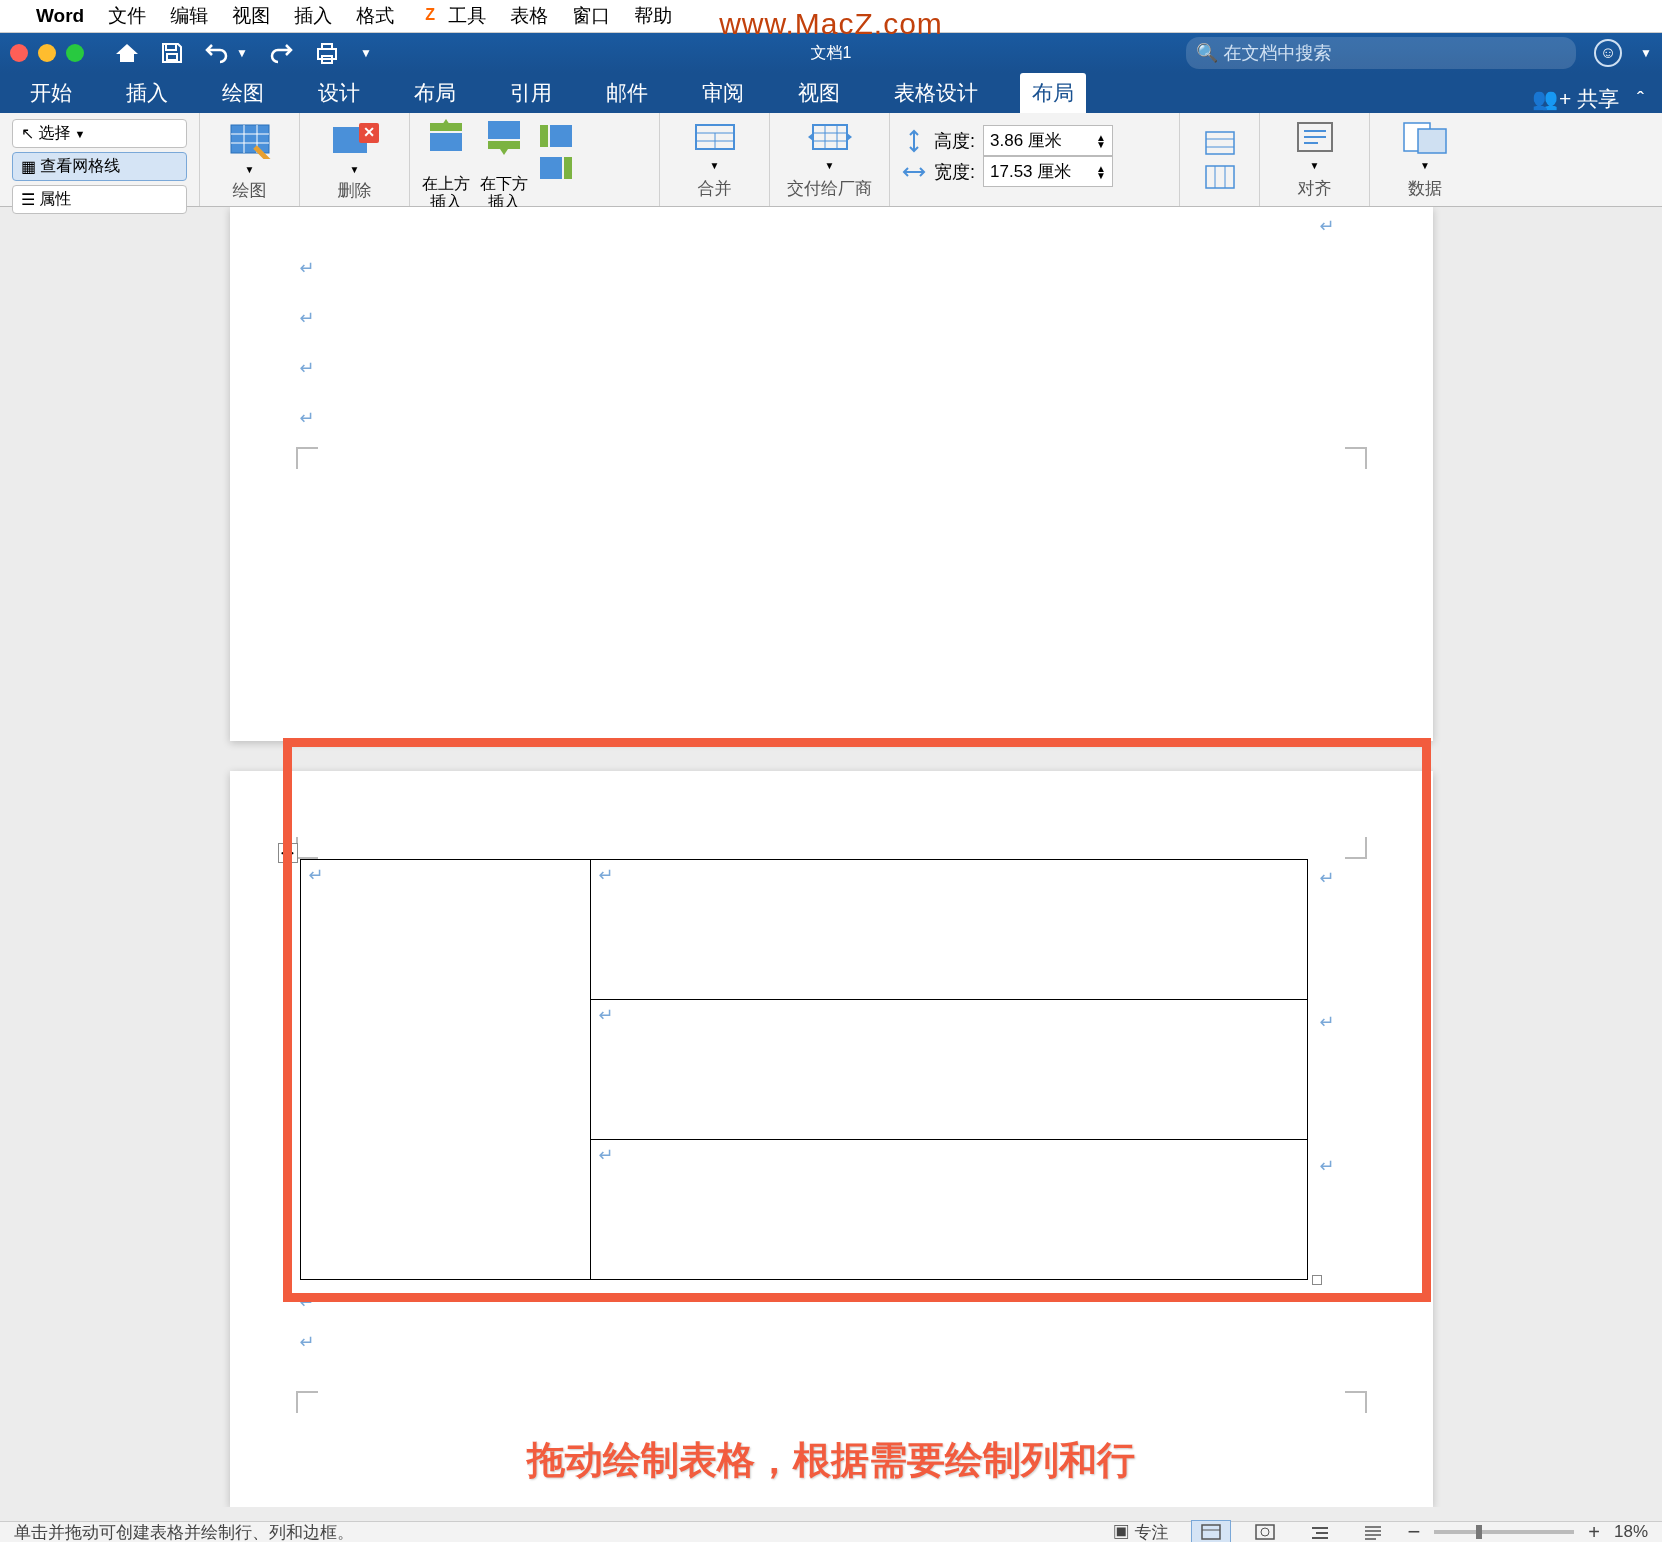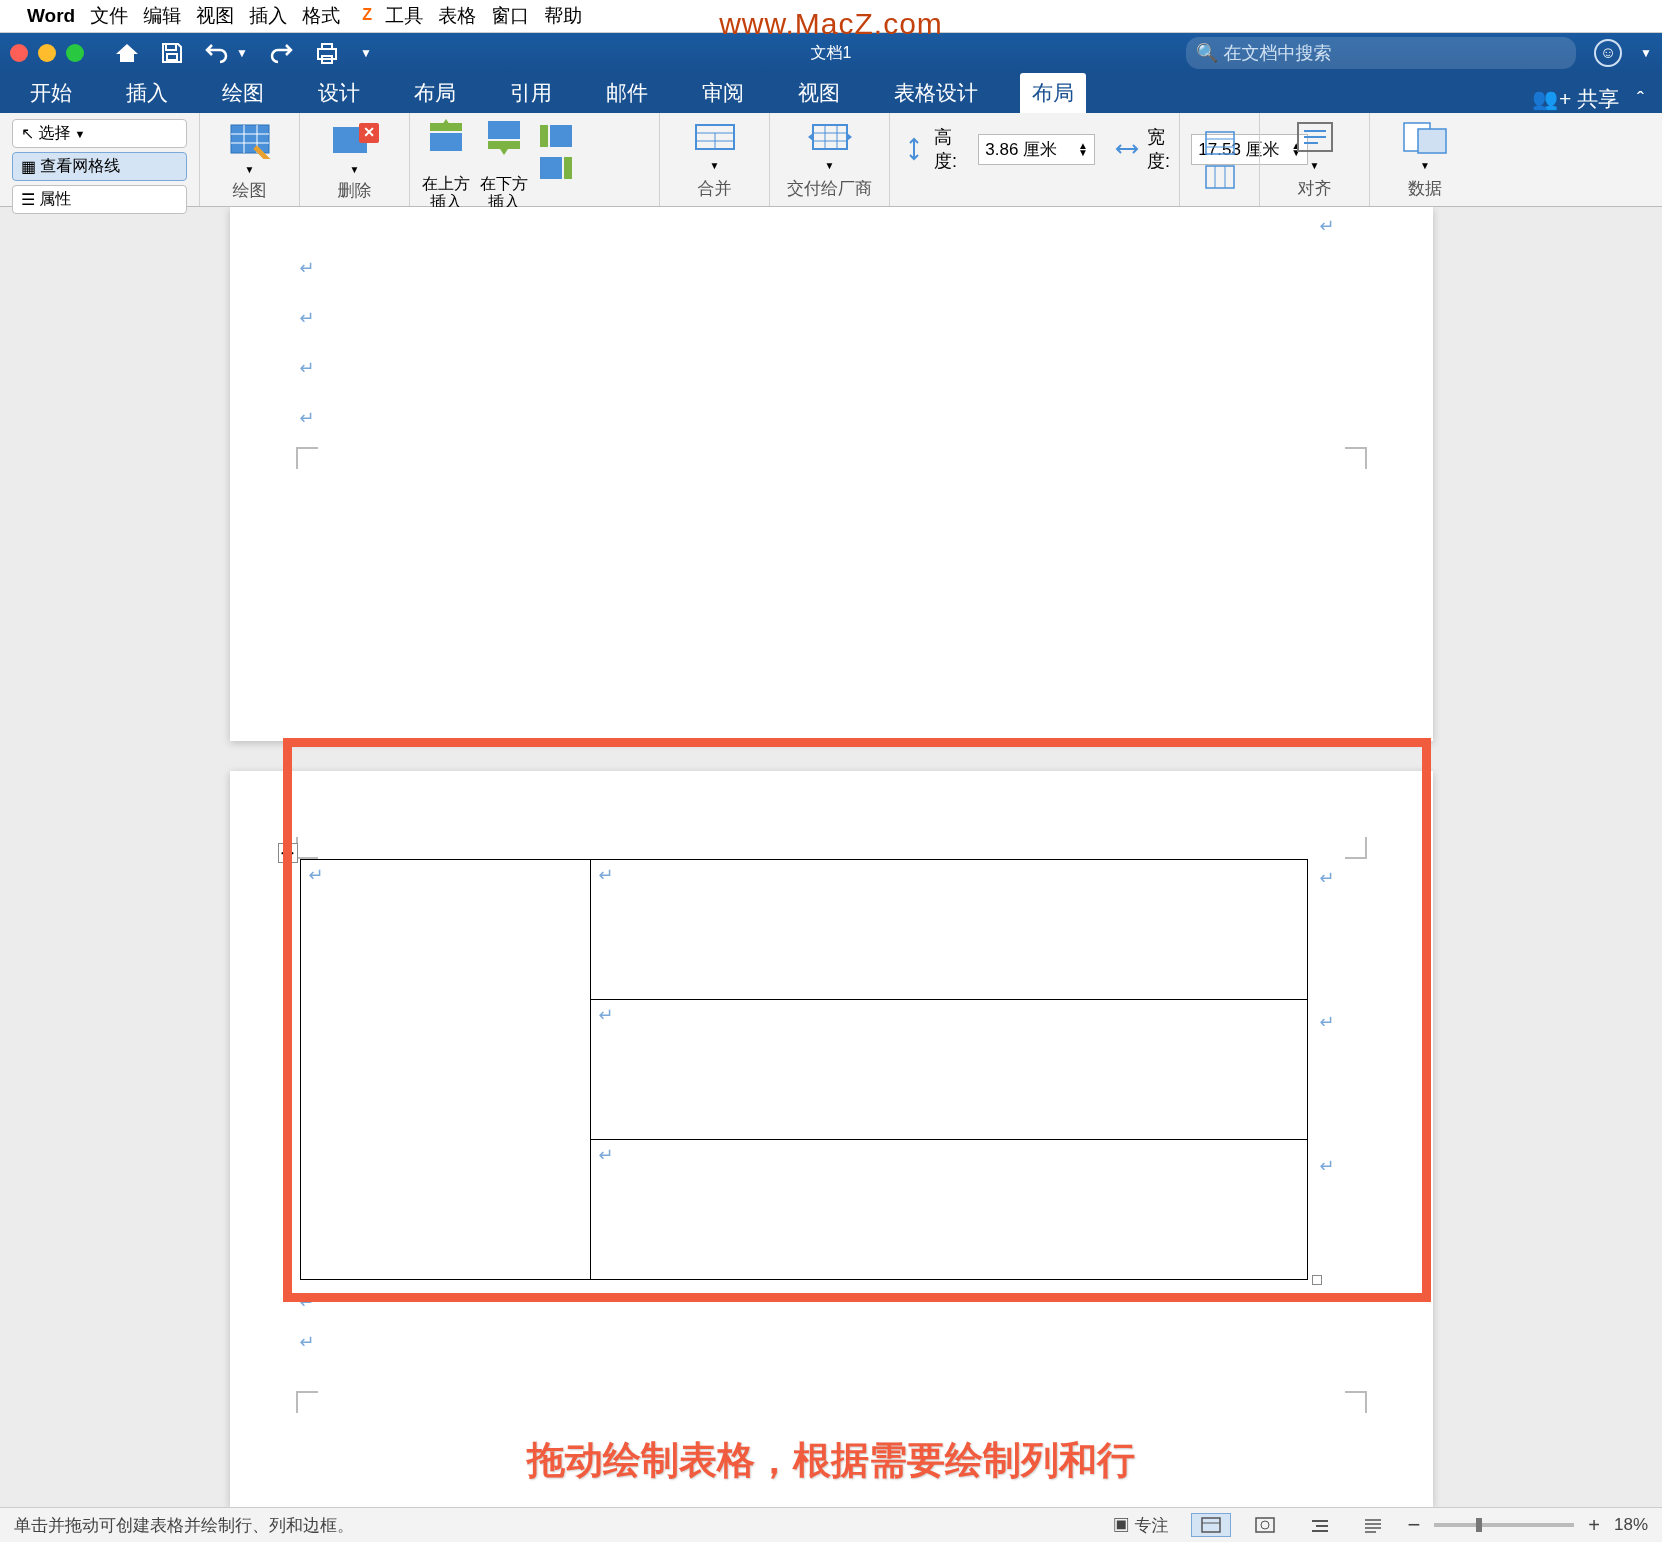--- a/index.html
+++ b/index.html
@@ -1,17 +1,17 @@
 <!DOCTYPE html>
 <html><head>
 <meta charset="utf-8">
 <style>
 *{margin:0;padding:0;box-sizing:border-box;font-family:-apple-system,"PingFang SC","Helvetica Neue",sans-serif}
 body{background:#ececec;width:1662px;height:1542px;overflow:hidden;position:relative}
-.menubar{background:#fff;height:33px;display:flex;align-items:center;padding:0 12px;gap:15px;font-size:19px;border-bottom:1px solid #ccc}
+.menubar{background:#fff;height:33px;display:flex;align-items:center;padding:0 12px;gap:24px;font-size:19px;border-bottom:1px solid #ccc}
 .menubar .apple{font-size:24px}
 .menubar .appname{font-weight:700}
 .titlebar{background:linear-gradient(#1a5aa0,#185090);height:40px;display:flex;align-items:center;padding:0 10px;color:#fff;position:relative}
 .traffic{display:flex;gap:10px;align-items:center}
 .dot{width:18px;height:18px;border-radius:50%}
 .dot.r{background:#ff5f57}.dot.g{background:#ffbd2e}.dot.y{background:#28c940}
 .tb-icons{display:flex;gap:20px;margin-left:30px;align-items:center;font-size:22px}
 .tb-title{position:absolute;left:50%;transform:translateX(-50%);font-size:16px}
 .tb-right{margin-left:auto;display:flex;align-items:center;gap:18px}
 .searchbox{background:rgba(255,255,255,.15);border-radius:13px;padding:4px 10px;width:390px;font-size:18px;color:#cfe0f2}
@@ -30,21 +30,21 @@
 .doc-area{background:#ececec;padding:0 0 0 0;height:calc(1542px - 33px - 40px - 40px - 94px - 35px);overflow:auto;display:flex;flex-direction:column;align-items:center}
 .page{background:#fff;width:1203px;box-shadow:0 2px 8px rgba(0,0,0,.2);position:relative}
 .page1{height:610px;margin-bottom:30px}
 .page2{height:840px}
 .para-mark{color:#7aa8d8;font-size:18px}
 .tbl{border-collapse:collapse;position:absolute}
 .tbl td{border:1.5px solid #000;font-size:18px;padding:4px 8px;vertical-align:top}
 .redbox{position:absolute;border:9px solid #f25c3e;left:283px;top:738px;width:1148px;height:564px}
 .corner{position:absolute;width:22px;height:22px;border:2px solid #999}
 .annot{position:absolute;left:50%;transform:translateX(-50%);top:1435px;font-size:38px;font-weight:700;color:#f25c3e;text-shadow:1px 1px 2px rgba(0,0,0,.2)}
-.statusbar{position:absolute;bottom:0;left:0;right:0;height:35px;background:#f3f3f3;border-top:1px solid #ccc;display:flex;align-items:center;padding:0 14px;font-size:17px;color:#444}
+.statusbar{position:absolute;bottom:0;left:0;right:0;height:21px;background:#f3f3f3;border-top:1px solid #ccc;display:flex;align-items:center;padding:0 14px;font-size:17px;color:#444}
 .statusbar .right{margin-left:auto;display:flex;align-items:center;gap:14px}
 .sbtn{padding:2px 8px;border:1px solid transparent}
 .sbtn.active{background:#d5e4f5;border:1px solid #7aa8d8}
 svg{display:block}
 .watermark{position:absolute;top:7px;left:50%;transform:translateX(-50%);color:#c2410c;font-size:30px;font-weight:400;z-index:5;pointer-events:none;letter-spacing:1px}
 .zicon{width:24px;height:24px;background:#fff;border-radius:50%;display:inline-flex;align-items:center;justify-content:center;color:#f60;font-weight:700;font-size:16px;margin-right:6px;position:relative;top:-2px}
 </style>
 </head>
 <body>
 
@@ -223,21 +223,21 @@
           <line x1="8" y1="22" x2="42" y2="22" stroke="#4a90d9"></line>
           <line x1="20" y1="6" x2="20" y2="30" stroke="#4a90d9"></line>
           <line x1="32" y1="6" x2="32" y2="30" stroke="#4a90d9"></line>
           <path d="M3 18 L8 14 V22 Z M47 18 L42 14 V22 Z" fill="#4a90d9"></path>
         </svg>
       <span style="font-size:10px">▼</span>
     </div>
     <div class="glabel">交付给厂商</div>
   </div>
   <div class="rgroup" style="width:290px">
-    <div style="display:flex;gap:20px;padding-top:6px">
+    <div style="display:flex;flex-direction:column;gap:0;padding-top:6px">
       <div style="display:flex;align-items:center;gap:8px">
         <span>
             <svg width="24" height="24">
               <path d="M12 2 V22 M8 6 L12 2 L16 6 M8 18 L12 22 L16 18" stroke="#4a90d9" stroke-width="2" fill="none"></path>
             </svg>
           </span>
         <span style="font-size:18px">高度:</span>
         <div class="spinbox">
             <span>3.86 厘米</span>
             <span style="font-size:10px;line-height:.7">▲<br>▼</span>

